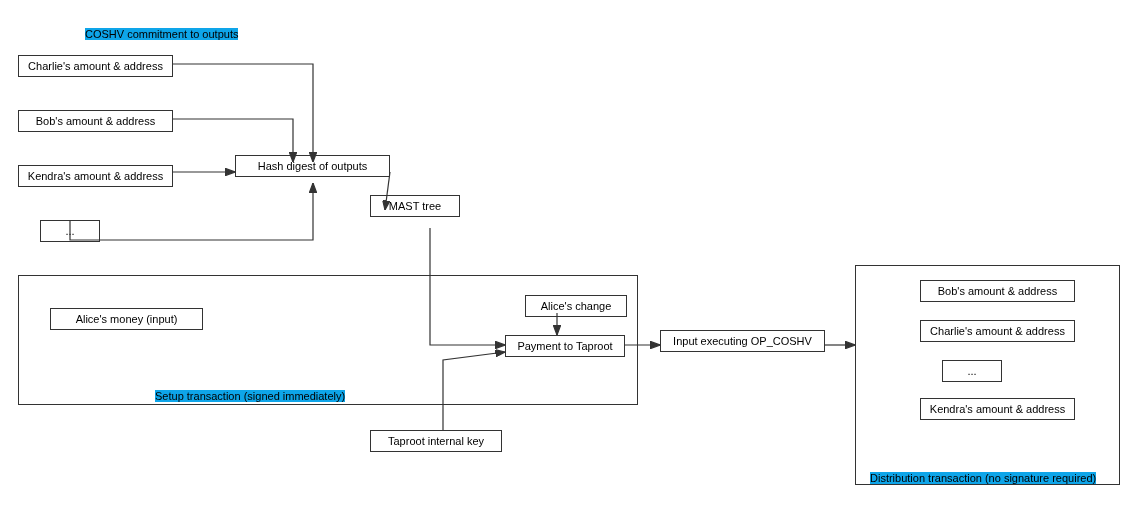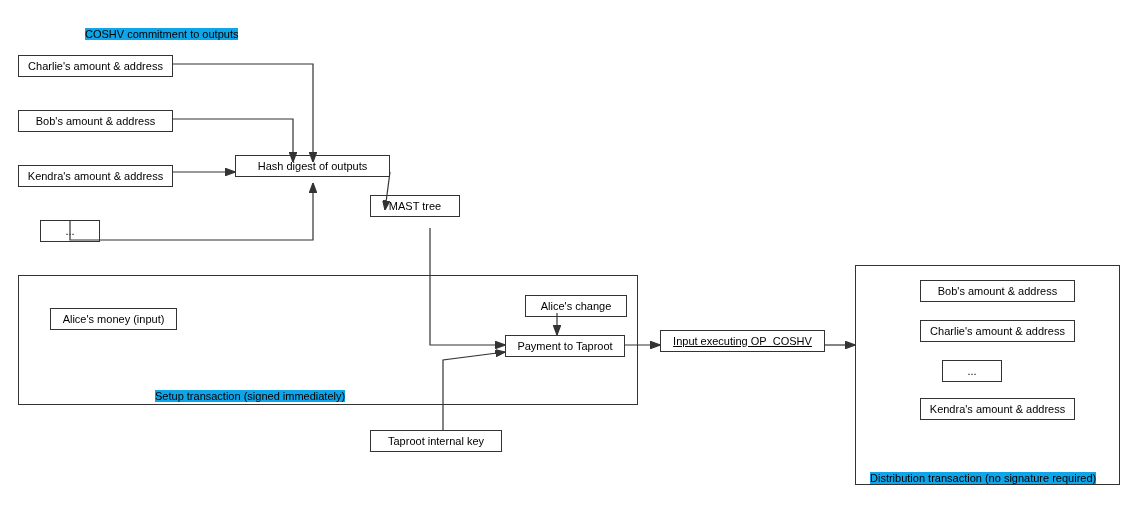--- a/index.html
+++ b/index.html
@@ -66,29 +66,29 @@
   <div class="box" style="left:18px; top:165px; width:155px;">Kendra's amount &amp; address</div>
   <div class="box" style="left:40px; top:220px; width:60px;">...</div>
 
   <div class="box" style="left:235px; top:155px; width:155px;">Hash digest of outputs</div>
 
   <div class="box" style="left:370px; top:195px; width:90px;">MAST tree</div>
 
   <div class="large-box" style="left:18px; top:275px; width:620px; height:130px;"></div>
   <div class="label" style="left:155px; top:390px;">Setup transaction (signed immediately)</div>
 
-  <div class="box" style="left:50px; top:308px; width:127px;">Alice's money (input)</div>
+  <div class="box" style="left:50px; top:308px; width:153px;">Alice's money (input)</div>
 
   <div class="box" style="left:505px; top:295px; width:102px;margin-left:20px;">Alice's change</div>
 
   <div class="box" style="left:505px; top:335px; width:120px;">Payment to Taproot</div>
 
   <div class="box" style="left:370px; top:430px; width:132px;">Taproot internal key</div>
 
-  <div class="box" style="left:660px; top:330px; width:165px;text-decoration:underline;">Input executing OP_COSHV</div>
+  <div class="box" style="left:660px; top:330px; width:165px;">Input executing OP_COSHV</div>
 
   <div class="large-box" style="left:855px; top:265px; width:265px; height:220px;"></div>
   <div class="label" style="left:870px; top:472px;text-align:right;">Distribution transaction (no signature required)</div>
 
   <div class="box" style="left:920px; top:280px; width:155px;">Bob's amount &amp; address</div>
   <div class="box" style="left:920px; top:320px; width:155px;">Charlie's amount &amp; address</div>
   <div class="box" style="left:942px; top:360px; width:60px;">...</div>
   <div class="box" style="left:920px; top:398px; width:155px;">Kendra's amount &amp; address</div>
 
   <svg class="arrows">

